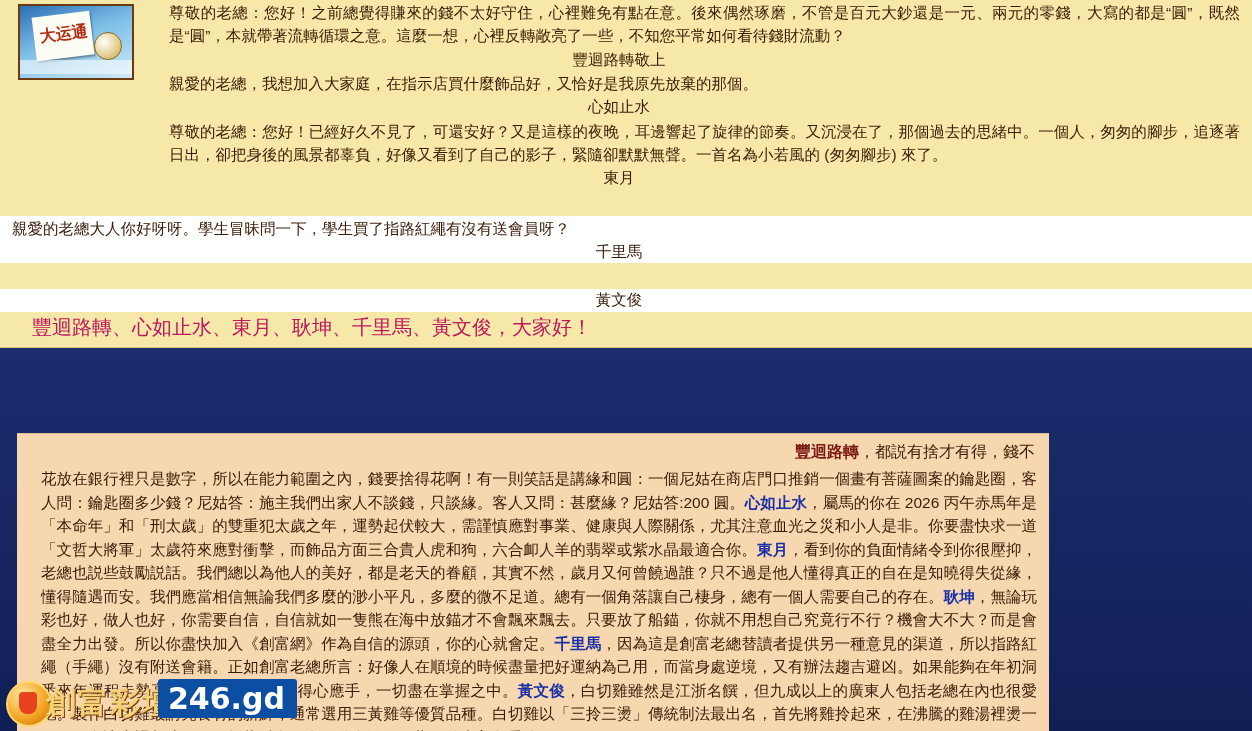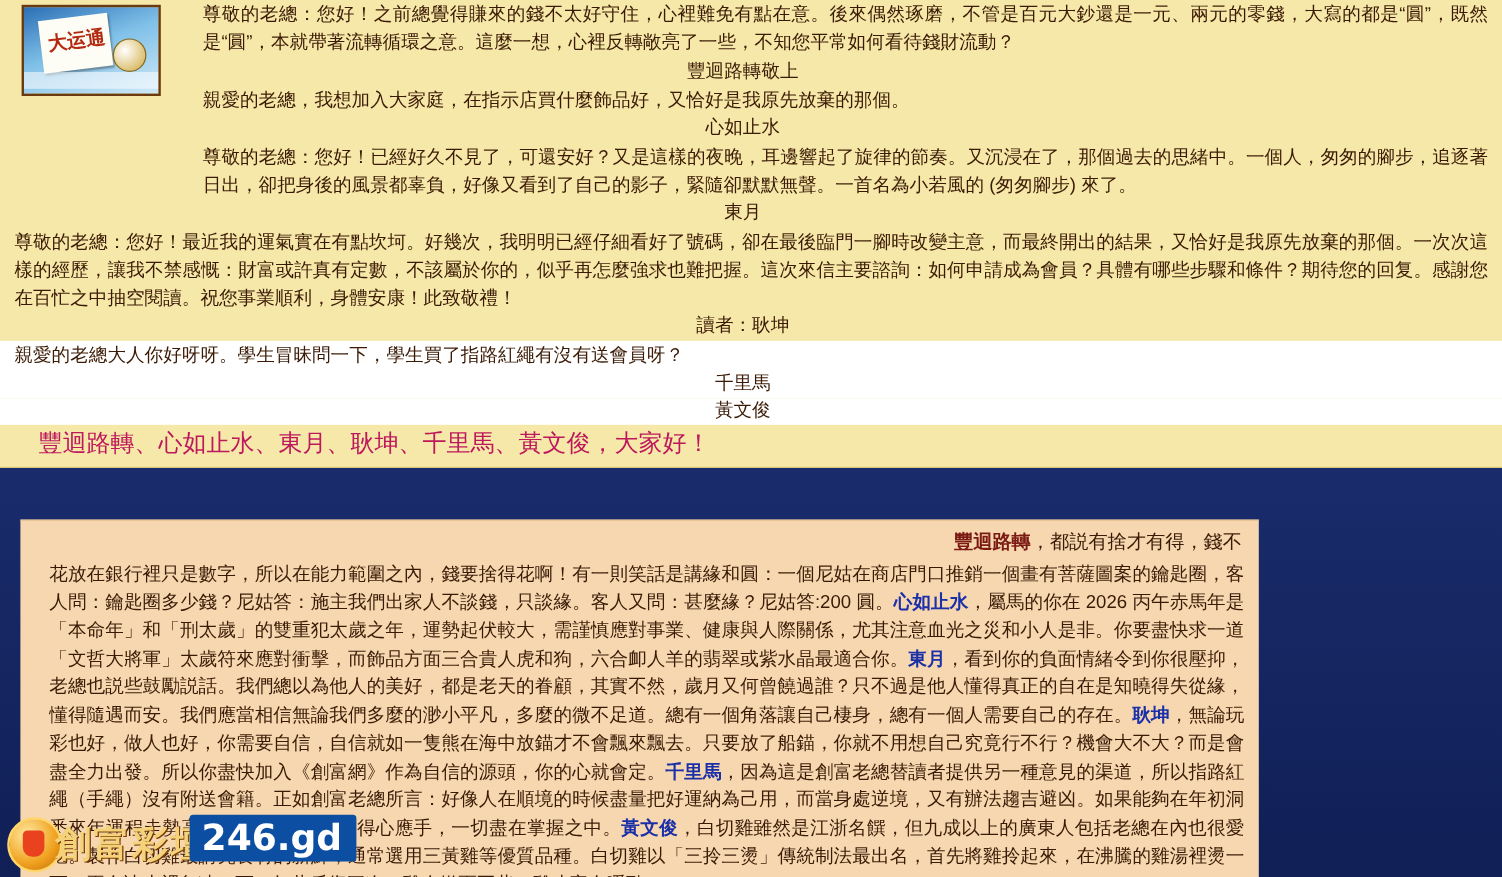--- a/index.html
+++ b/index.html
@@ -97,20 +97,21 @@
     padding-right: 14px;
     font-size: 15.5px;
     line-height: 1.45;
     color: #3b1a05;
   }
   .row {
     overflow: hidden;
   }
   .hl-white {
     background: #ffffff;
+    margin-top: 26px;
   }
   .names-line {
     font-size: 20px;
     color: #be185d;
     padding: 2px 12px 6px 32px;
   }
 
   
   .article {
     position: absolute;
@@ -215,24 +216,20 @@
       <div class="row">
         <div class="letter indent">親愛的老總，我想加入大家庭，在指示店買什麼飾品好，又恰好是我原先放棄的那個。</div>
         <div class="sig">心如止水</div>
       </div>
 
       <div class="row">
         <div class="letter indent">尊敬的老總：您好！已經好久不見了，可還安好？又是這樣的夜晚，耳邊響起了旋律的節奏。又沉浸在了，那個過去的思緒中。一個人，匆匆的腳步，追逐著日出，卻把身後的風景都辜負，好像又看到了自己的影子，緊隨卻默默無聲。一首名為小若風的 (匆匆腳步) 來了。</div>
         <div class="sig">東月</div>
       </div>
 
-      <div class="row">
-        <div class="letter">尊敬的老總：您好！最近我的運氣實在有點坎坷。好幾次，我明明已經仔細看好了號碼，卻在最後臨門一腳時改變主意，而最終開出的結果，又恰好是我原先放棄的那個。一次次這樣的經歷，讓我不禁感慨：財富或許真有定數，不該屬於你的，似乎再怎麼強求也難把握。這次來信主要諮詢：如何申請成為會員？具體有哪些步驟和條件？期待您的回复。感謝您在百忙之中抽空閱讀。祝您事業順利，身體安康！此致敬禮！</div>
-        <div class="sig">讀者：耿坤</div>
-      </div>
 
       <div class="row hl-white">
         <div class="letter">親愛的老總大人你好呀呀。學生冒昧問一下，學生買了指路紅繩有沒有送會員呀？</div>
         <div class="sig">千里馬</div>
       </div>
 
       <div class="row hl-white">
         <div class="sig">黃文俊</div>
       </div>
 

